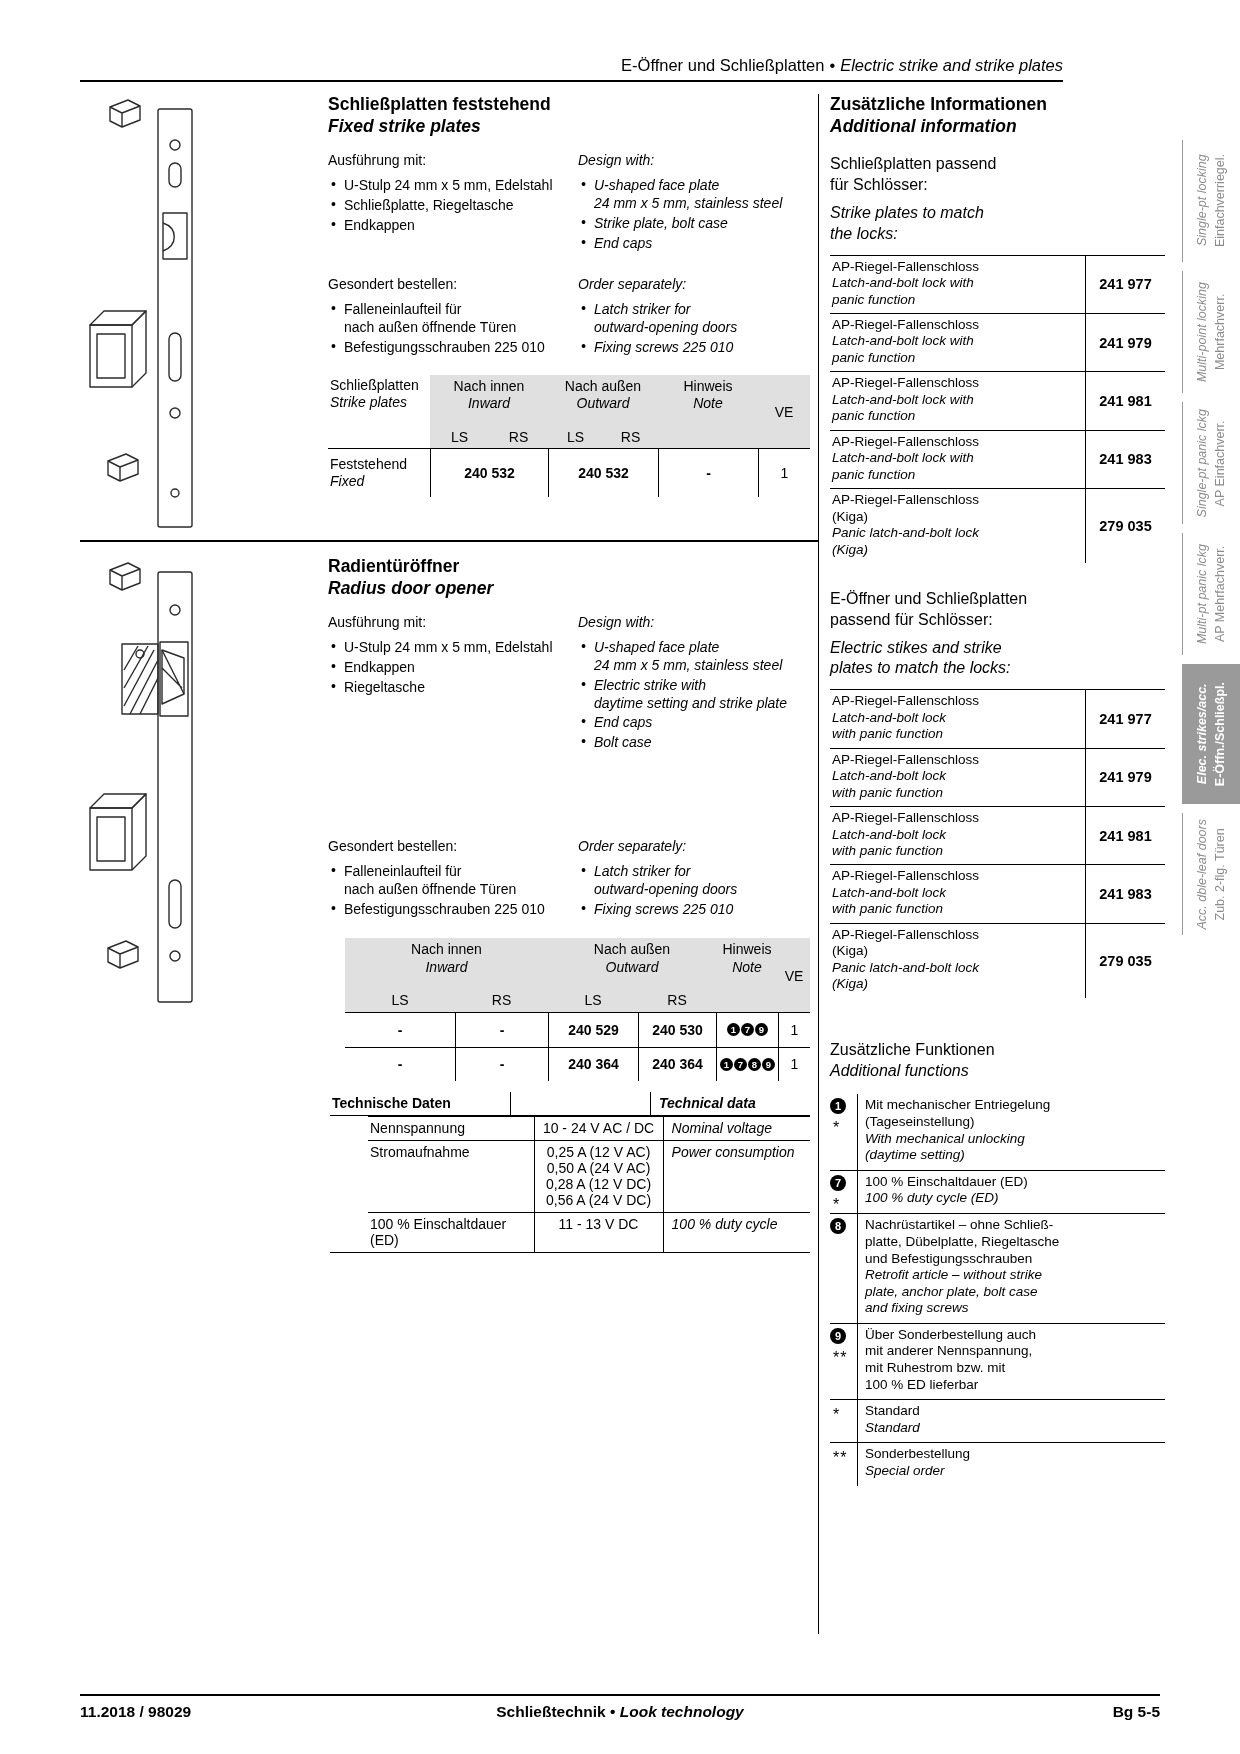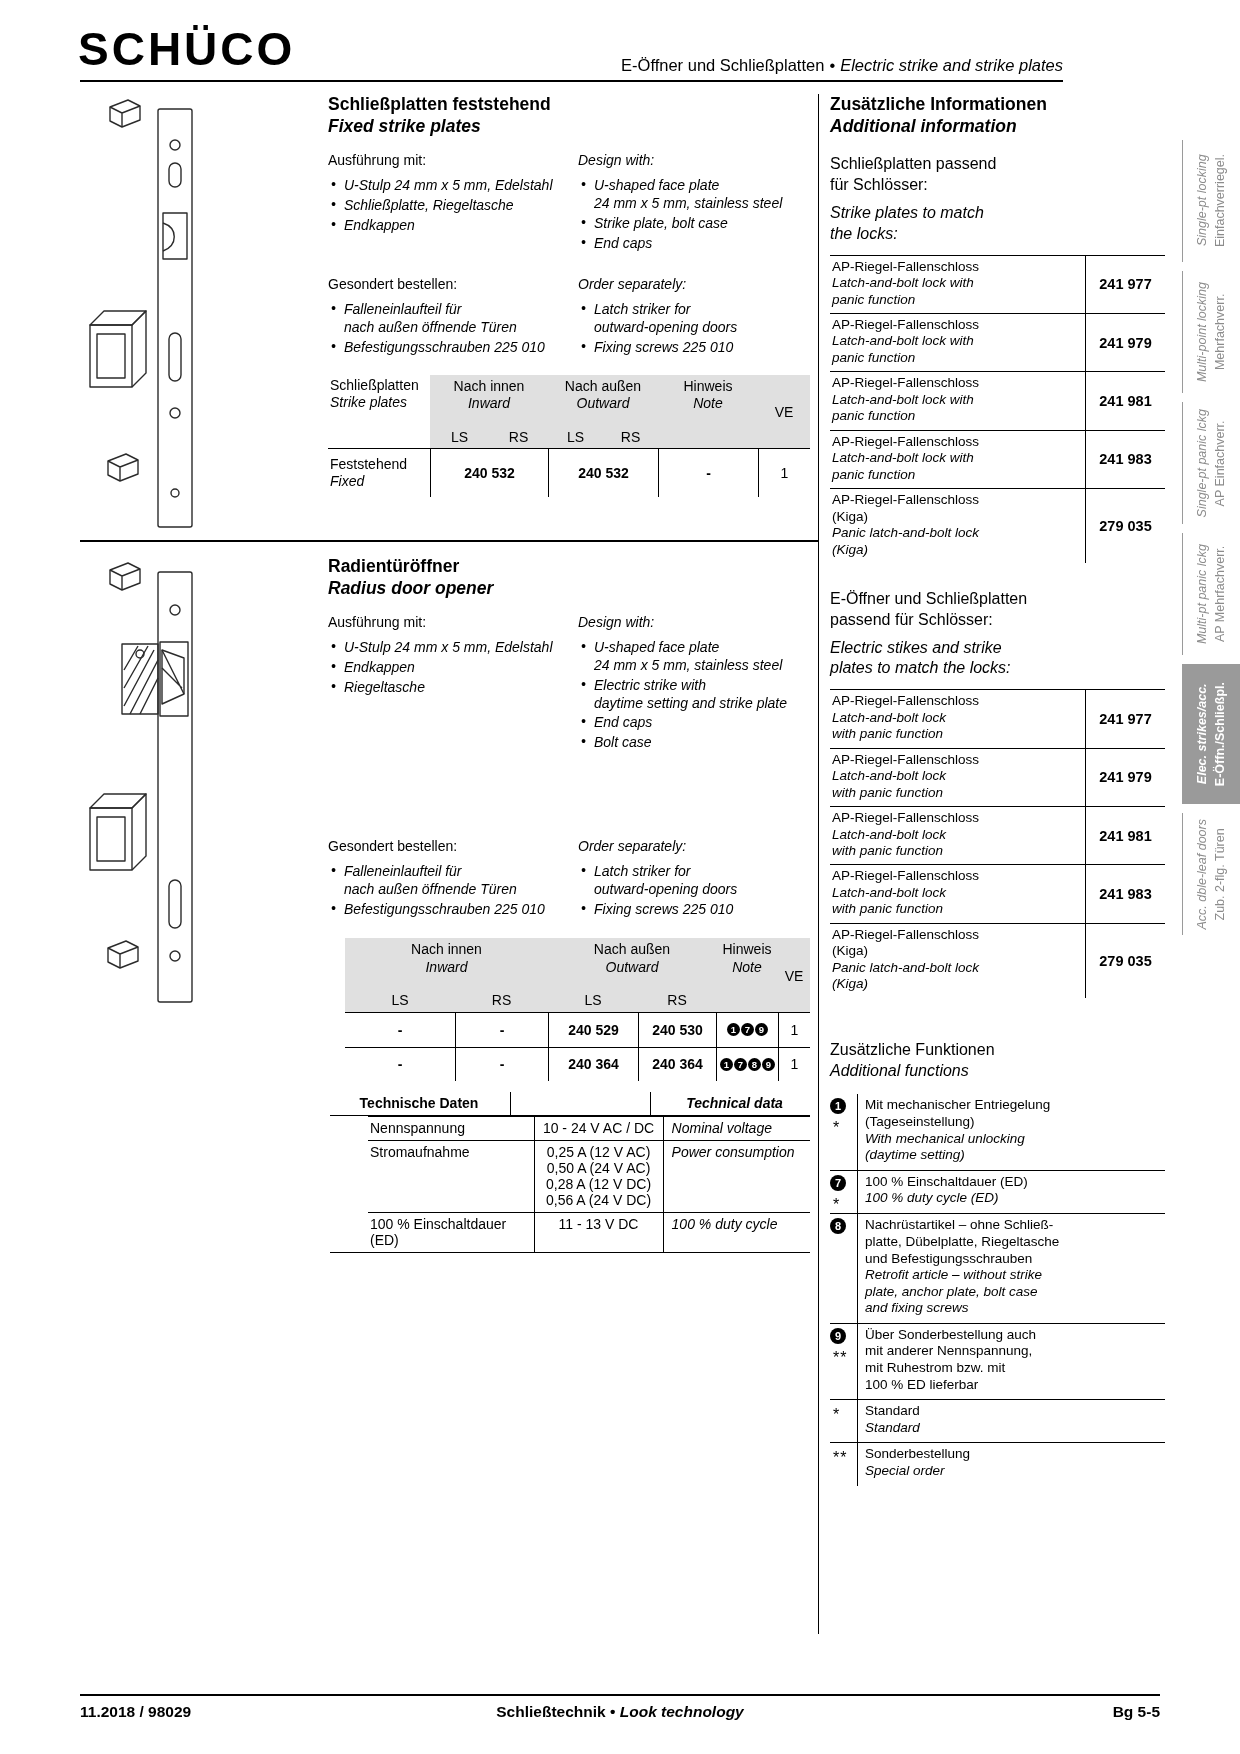--- a/index.html
+++ b/index.html
@@ -23,21 +23,21 @@
 
   
   .mid { position:absolute; left:328px; width:482px; }
   .s1 { top:94px; } .s2 { top:556px; }
   .sec-title div { font-size:17.5px; font-weight:bold; line-height:1.24; }
   .cols { display:flex; margin-top:15px; }
   .col-de { width:250px; }
   .col-en { width:232px; font-style:italic; }
   .lbl { font-size:14px; margin-bottom:9px; }
   ul { list-style:none; }
-  li { position:relative; padding-left:16px; font-size:14px; line-height:1.27; margin-bottom:2px;font-style:italic; }
+  li { position:relative; padding-left:16px; font-size:14px; line-height:1.27; margin-bottom:2px; }
   li::before { content:"•"; position:absolute; left:3px; top:-1px; font-size:14px; }
   .cols.order-s1 { margin-top:22px; }
   .cols.order-s2 { margin-top:84px; }
 
   
   .t1 { margin-top:16px; font-size:14px; }
   .t1h { display:flex; border-bottom:1px solid #000; }
   .t1c1 { width:102px; padding:2px 0 0 2px; line-height:1.25; }
   .t1shade { width:380px; background:#e0e0e0; display:flex; padding:3px 0 2px; }
   .grp { text-align:center; line-height:1.25; }
@@ -66,21 +66,21 @@
   .t2r .c:first-child { border-left:none; }
   .t2r.r2 { border-top:1px solid #000; }
   .w1{width:110px;} .w2{width:93px;} .w3{width:90px;} .w4{width:78px;} .w5{width:62px;} .w6{width:32px;}
   .notes-cell { gap:1px; }
   .dot13 { width:13px; height:13px; border-radius:50%; background:#000; color:#fff; font-size:9.5px; font-weight:bold; display:flex; align-items:center; justify-content:center; }
 
   
   .tech { position:absolute; left:330px; top:1092px; width:480px; font-size:14px; border-bottom:1px solid #000; }
   .tech-row { display:flex; }
   .tech-row + .tech-row { border-top:1px solid #000;margin-left:38px; }
-  .tech-head { border-top:none !important; border-bottom:1px solid #000; font-weight:bold;text-align:center; }
+  .tech-head { border-top:none !important; border-bottom:1px solid #000; font-weight:bold; }
   .tc1 { width:180px; padding:3px 4px 4px 2px; }
   .tc2 { width:140px; border-left:1px solid #000; text-align:center; padding:3px 4px 4px; }
   .tc3 { width:160px; border-left:1px solid #000; font-style:italic; padding:3px 0 4px 8px; }
   .tech-head .tc3 { font-weight:bold; }
 
   
   .mid-divider { position:absolute; left:80px; top:540px; width:738px; height:2px; background:#000; }
   .v-divider { position:absolute; left:818px; top:94px; width:1px; height:1540px; background:#000; }
 
   
@@ -118,21 +118,20 @@
   
   .footer-rule { position:absolute; left:80px; top:1694px; width:1080px; height:2px; background:#000; }
   .footer { position:absolute; left:80px; top:1703px; width:1080px; font-size:15.5px; font-weight:bold; display:flex; justify-content:space-between; }
   .f-center { position:absolute; left:0; right:0; text-align:center; }
 </style>
 </head>
 <body>
 
 <div class="page">
 
-  <div class="logo">SCHÜCO</div>
   <div class="header-title">
     <span>E-Öffner und Schließplatten</span><span class="hsep">•</span><span class="it">Electric strike and strike plates</span>
   </div>
   <div class="header-rule"></div>
 
   <svg class="draw draw1" viewBox="0 0 240 445">
     <g fill="none" stroke="#2b2b2b" stroke-width="1.4" stroke-linejoin="round">
       <path d="M30 12 L48 5 L60 11 L60 25 L42 32 L30 26 Z"></path>
       <path d="M30 12 L42 18 L60 11 M42 18 L42 32"></path>
       <rect x="78" y="14" width="34" height="418" rx="2"></rect>

